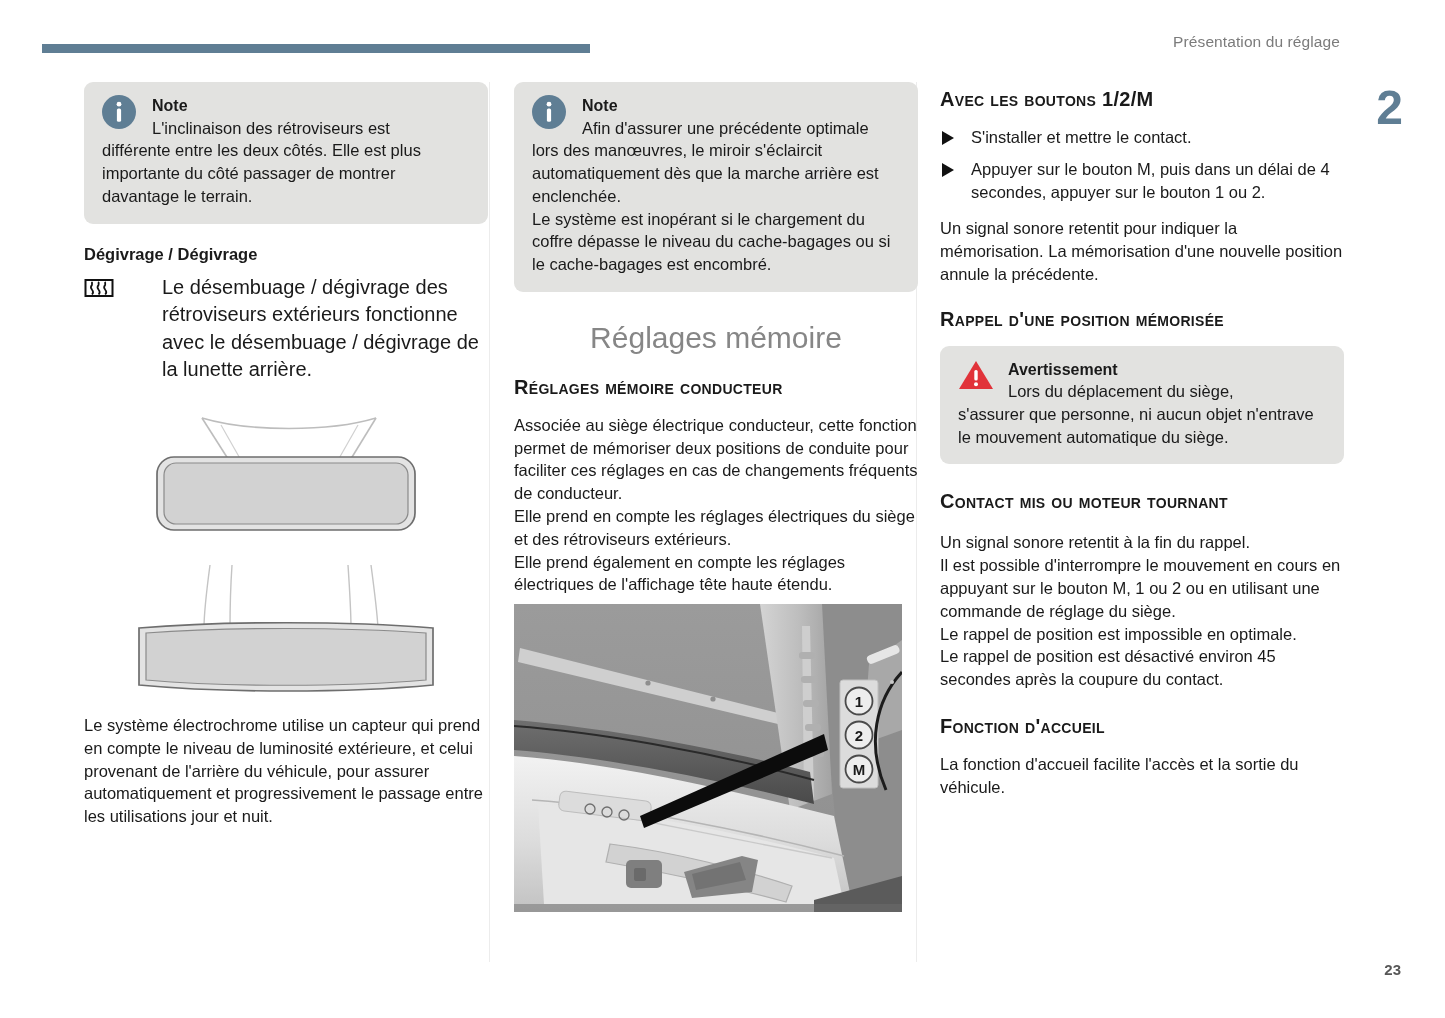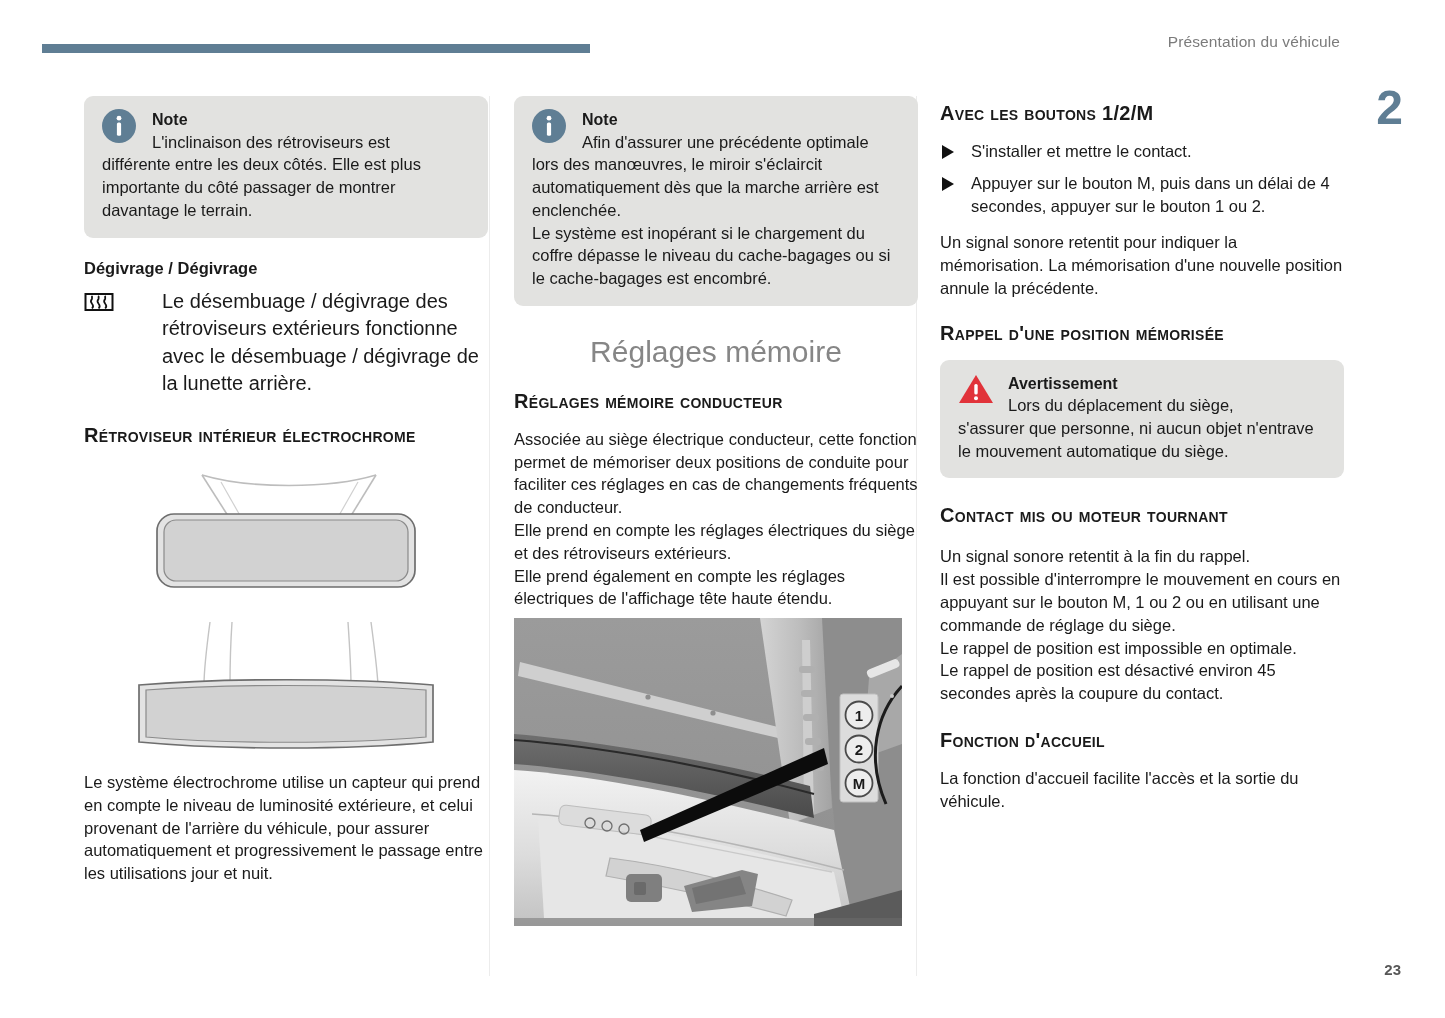--- a/index.html
+++ b/index.html
@@ -49,21 +49,21 @@
     bottom: 40px;
     font-size: 15px;
     font-weight: bold;
     color: #575757;
   }
 
   
   .columns {
     position: absolute;
     left: 0;
-    top: 96px;
+    top: 82px;
     width: 1445px;
     height: 880px;
   }
   .col {
     position: absolute;
     top: 0;
     width: 404px;
   }
   .col-1 { left: 84px; }
   .col-2 { left: 514px; }
@@ -195,21 +195,21 @@
     width: 388px;
     height: 308px;
     margin: 8px 0 0 0;
     display: block;
   }
 </style>
 </head>
 <body>
 
 <div class="header-rule"></div>
-<div class="header-title">Présentation du véhicule</div>
+<div class="header-title">Présentation du réglage</div>
 <div class="chapter-number">2</div>
 <div class="page-number">23</div>
 
 <div class="columns">
 
   <div class="divider divider-1"></div>
   <div class="divider divider-2"></div>
 
   <div class="col col-1">
 
@@ -236,21 +236,20 @@
           <path d="M7.1 5.2 l0.9 -2.1 l0.9 2.1 z" fill="#111"></path>
           <path d="M14.6 16.5 q2.2 -2.4 0 -4.8 q-2.2 -2.4 0 -4.8 l0 -2.6" fill="none" stroke="#111" stroke-width="1.7"></path>
           <path d="M13.7 5.2 l0.9 -2.1 l0.9 2.1 z" fill="#111"></path>
           <path d="M21.2 16.5 q2.2 -2.4 0 -4.8 q-2.2 -2.4 0 -4.8 l0 -2.6" fill="none" stroke="#111" stroke-width="1.7"></path>
           <path d="M20.3 5.2 l0.9 -2.1 l0.9 2.1 z" fill="#111"></path>
         </svg>
       </div>
       <div class="ir-text">Le désembuage / dégivrage des rétroviseurs extérieurs fonctionne avec le désembuage / dégivrage de la lunette arrière.</div>
     </div>
 
-    <div class="h3" style="margin-top:22px; margin-bottom:6px;">Rétroviseur intérieur électrochrome</div>
 
     <div class="mirror-fig">
       <svg width="404" height="300" viewBox="0 0 404 300">
 
         <path d="M118 18 C165 32 245 32 292 18" fill="none" stroke="#bdbdbd" stroke-width="1.6"></path>
         <path d="M118 18 L146 62" fill="none" stroke="#bdbdbd" stroke-width="1.6"></path>
         <path d="M292 18 L265 62" fill="none" stroke="#bdbdbd" stroke-width="1.6"></path>
         <path d="M137 25 L158 62" fill="none" stroke="#d0d0d0" stroke-width="1.2"></path>
         <path d="M274 25 L253 62" fill="none" stroke="#d0d0d0" stroke-width="1.2"></path>
         <rect x="73" y="57" width="258" height="73" rx="17" fill="#e3e3e3" stroke="#6e6e6e" stroke-width="1.7"></rect>

